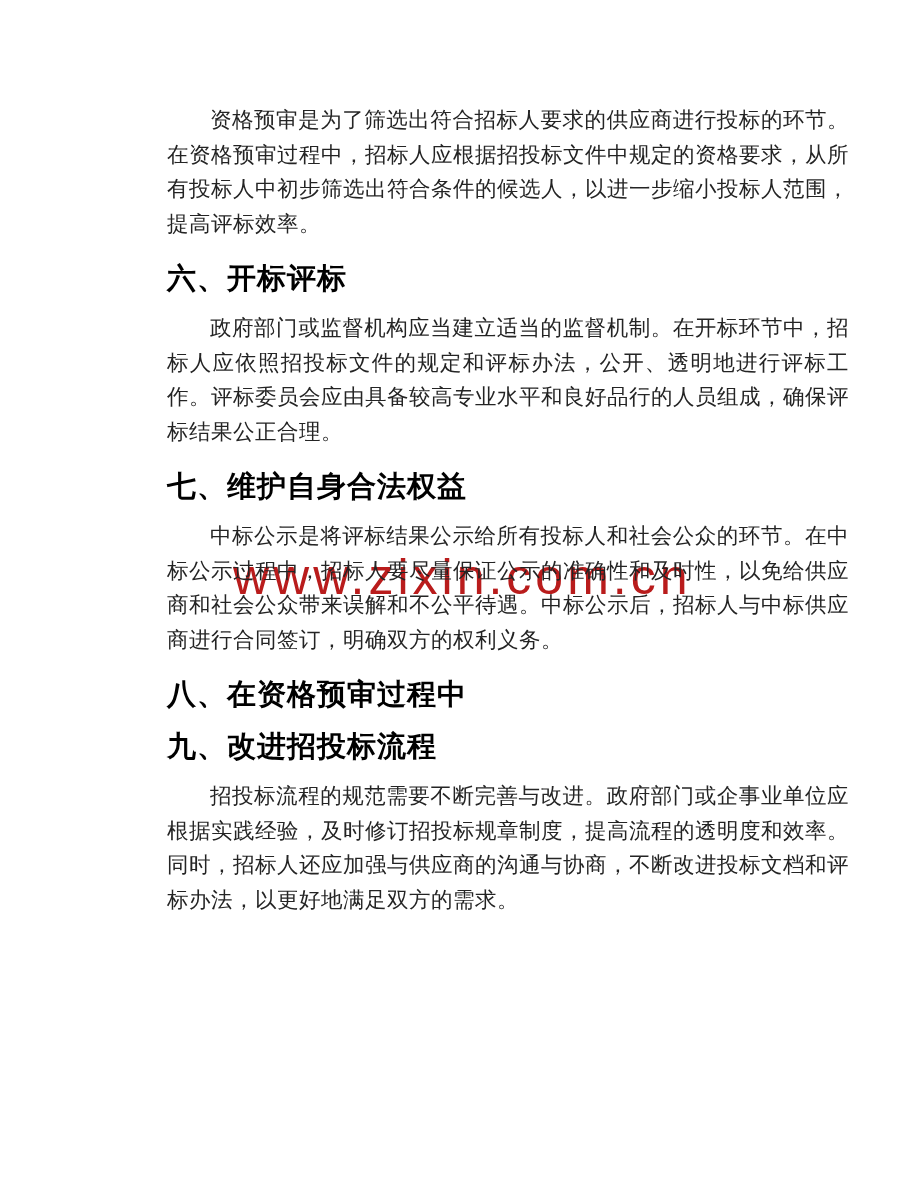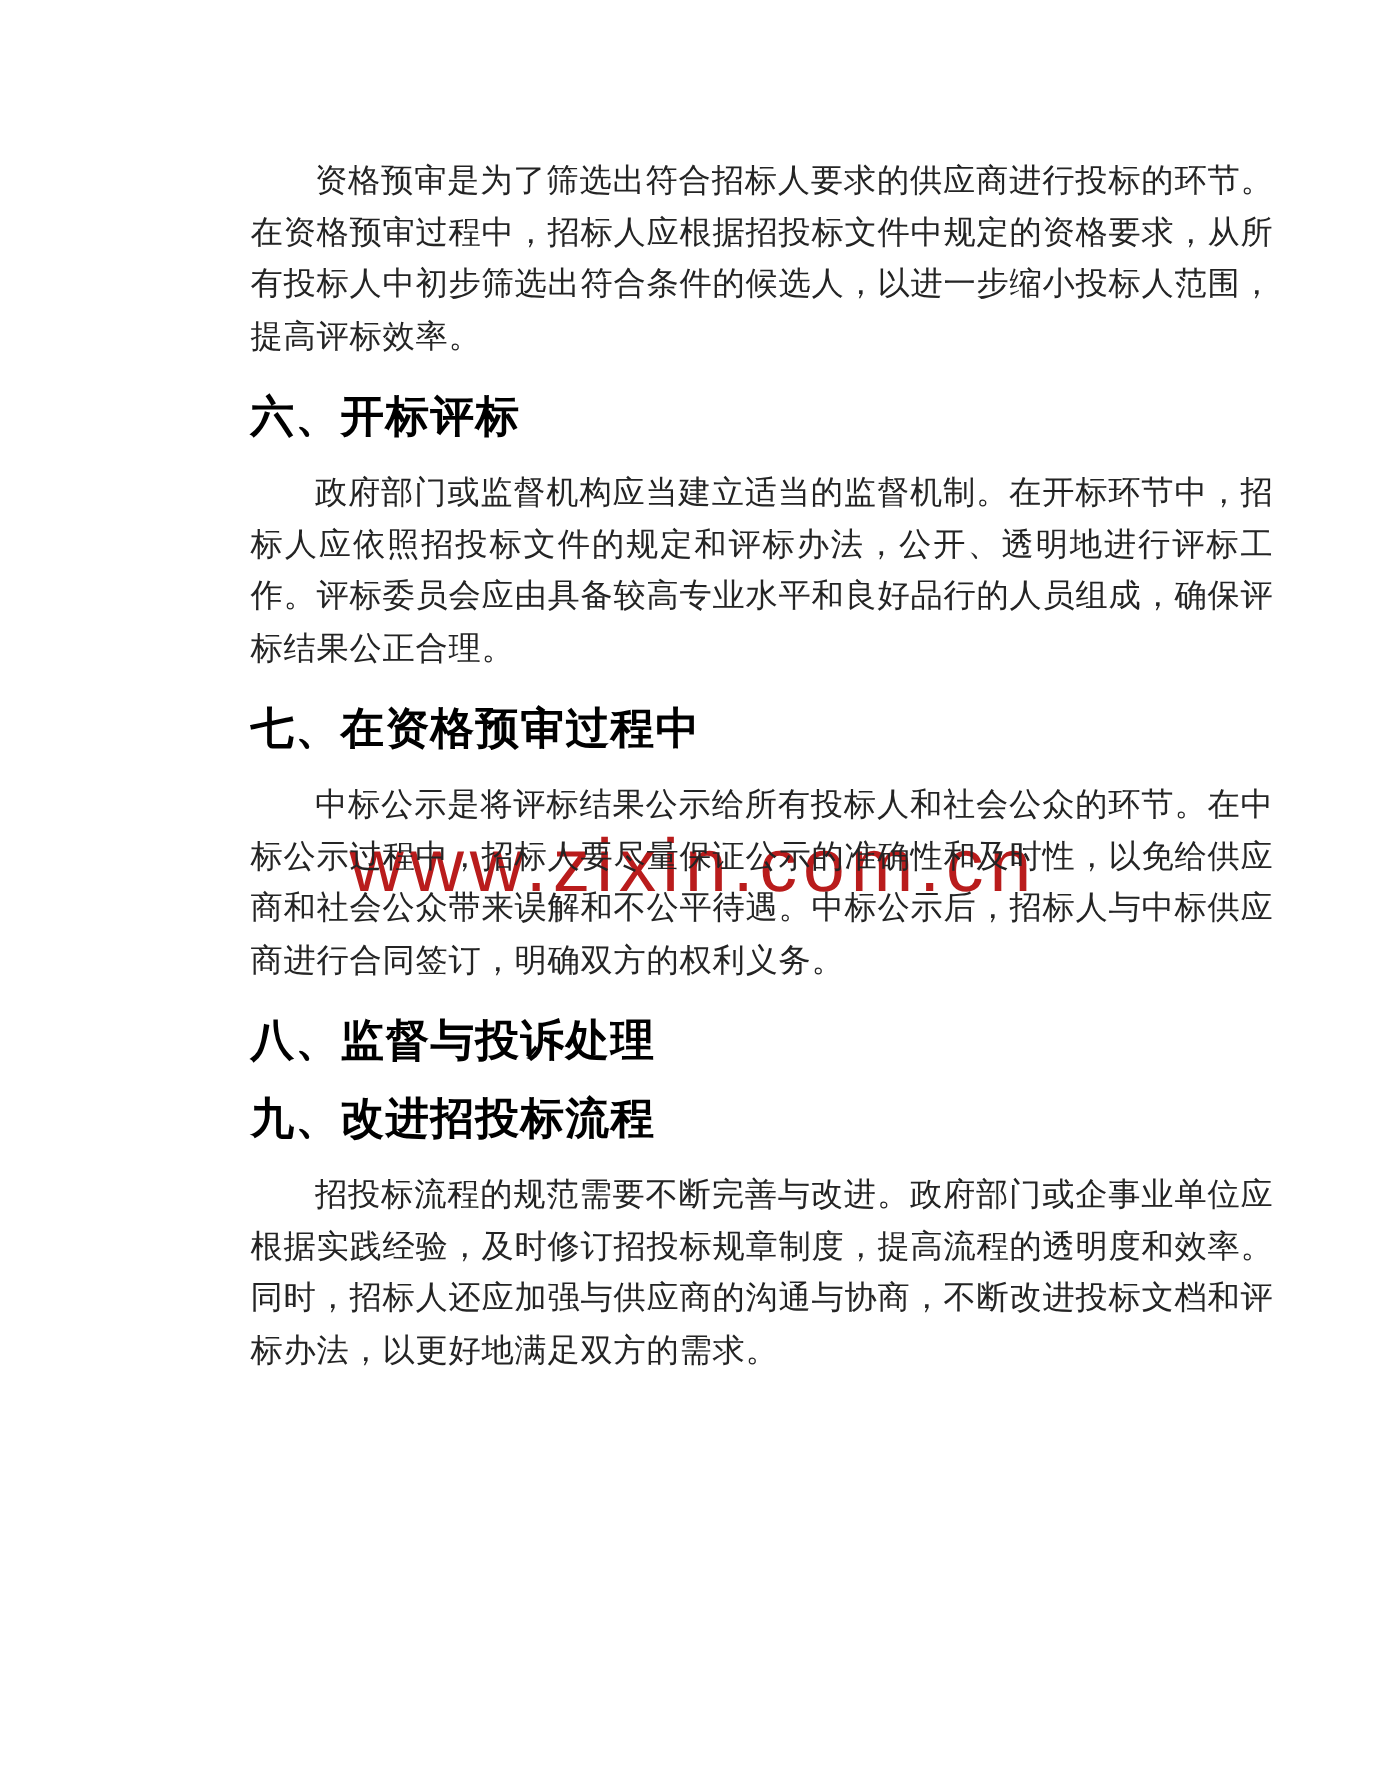--- a/index.html
+++ b/index.html
@@ -63,23 +63,23 @@
 
   <div class="watermark">www.zixin.com.cn</div>
 
   <div class="content">
 
     <p class="body-par">资格预审是为了筛选出符合招标人要求的供应商进行投标的环节。在资格预审过程中，招标人应根据招投标文件中规定的资格要求，从所有投标人中初步筛选出符合条件的候选人，以进一步缩小投标人范围，提高评标效率。</p>
 
     <h2 class="sec-heading">六、开标评标</h2>
     <p class="body-par">政府部门或监督机构应当建立适当的监督机制。在开标环节中，招标人应依照招投标文件的规定和评标办法，公开、透明地进行评标工作。评标委员会应由具备较高专业水平和良好品行的人员组成，确保评标结果公正合理。</p>
 
-    <h2 class="sec-heading">七、在资格预审过程中</h2>
+    <h2 class="sec-heading">七、维护自身合法权益</h2>
     <p class="body-par">中标公示是将评标结果公示给所有投标人和社会公众的环节。在中标公示过程中，招标人要尽量保证公示的准确性和及时性，以免给供应商和社会公众带来误解和不公平待遇。中标公示后，招标人与中标供应商进行合同签订，明确双方的权利义务。</p>
 
-    <h2 class="sec-heading">八、监督与投诉处理</h2>
+    <h2 class="sec-heading">八、在资格预审过程中</h2>
 
     <h2 class="sec-heading">九、改进招投标流程</h2>
     <p class="body-par">招投标流程的规范需要不断完善与改进。政府部门或企事业单位应根据实践经验，及时修订招投标规章制度，提高流程的透明度和效率。同时，招标人还应加强与供应商的沟通与协商，不断改进投标文档和评标办法，以更好地满足双方的需求。</p>
 
 
   </div>
 </div>
 
 </body></html>

